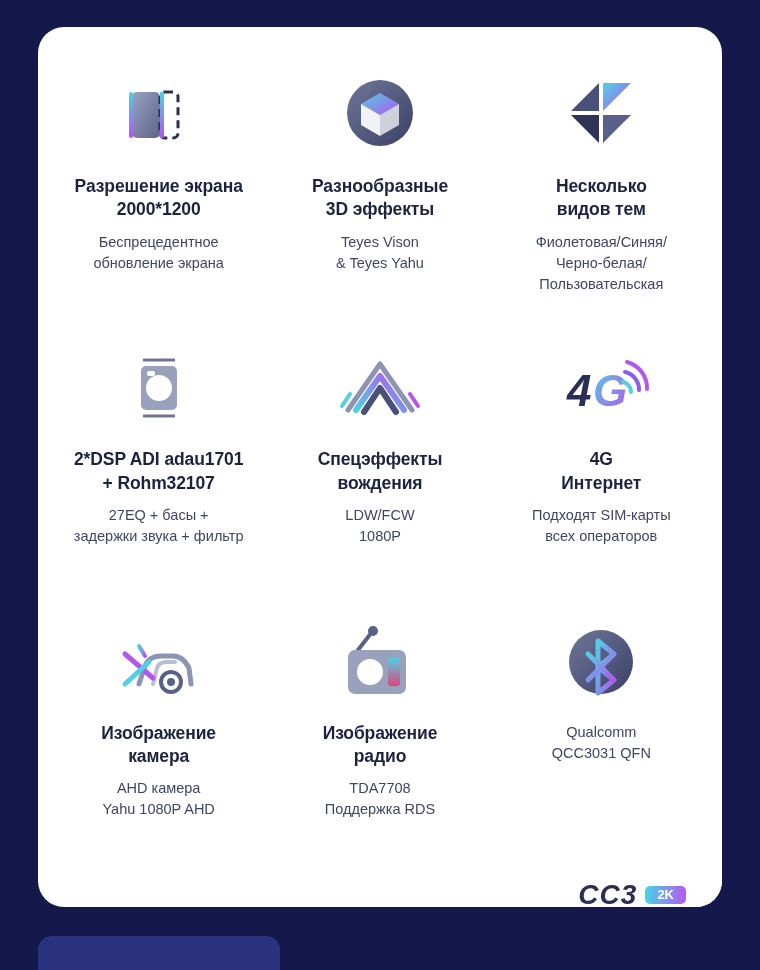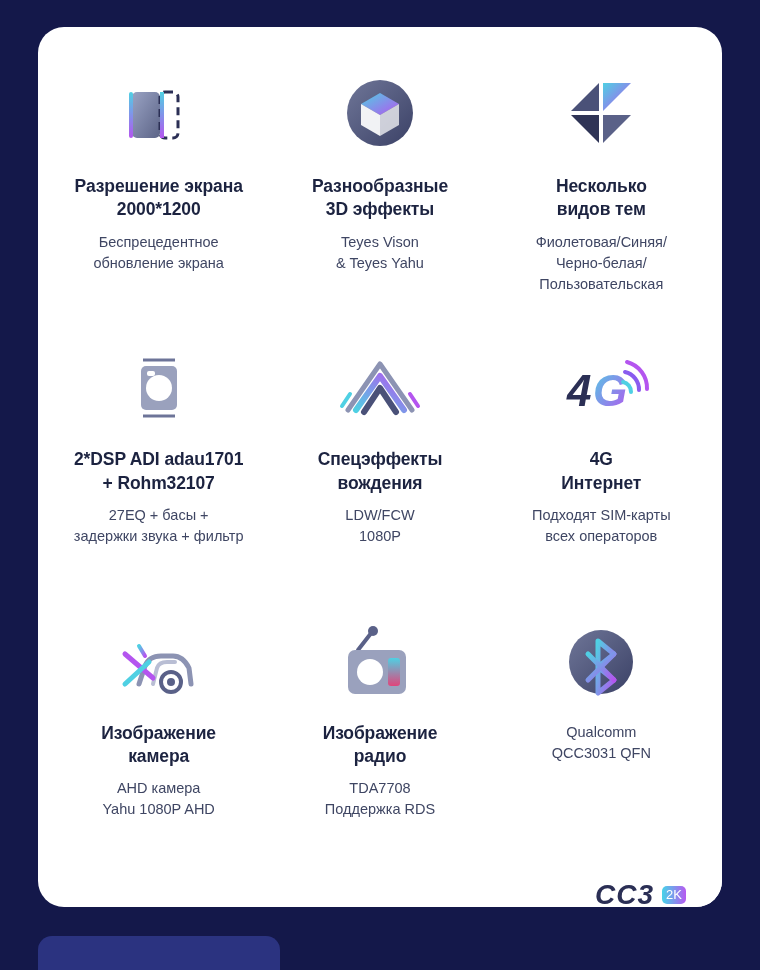--- a/index.html
+++ b/index.html
@@ -106,23 +106,23 @@
     font-size: 28px;
     font-weight: bold;
     font-style: italic;
     color: #2b2f55;
     letter-spacing: 1px;
   }
   .brand-badge {
     background: linear-gradient(90deg, #46d4e8, #b659f0);
     color: #ffffff;
     font-size: 13px;
-    font-weight: normal;
+    font-weight: bold;
     border-radius: 5px;
-    padding: 2px 4px;
+    padding: 2px 12px;
     line-height: 1.1;
   }
   .bottom-strip {
     position: absolute;
     left: 38px;
     bottom: 0;
     width: 242px;
     height: 34px;
     background: #2b3380;
     border-top-left-radius: 14px;

